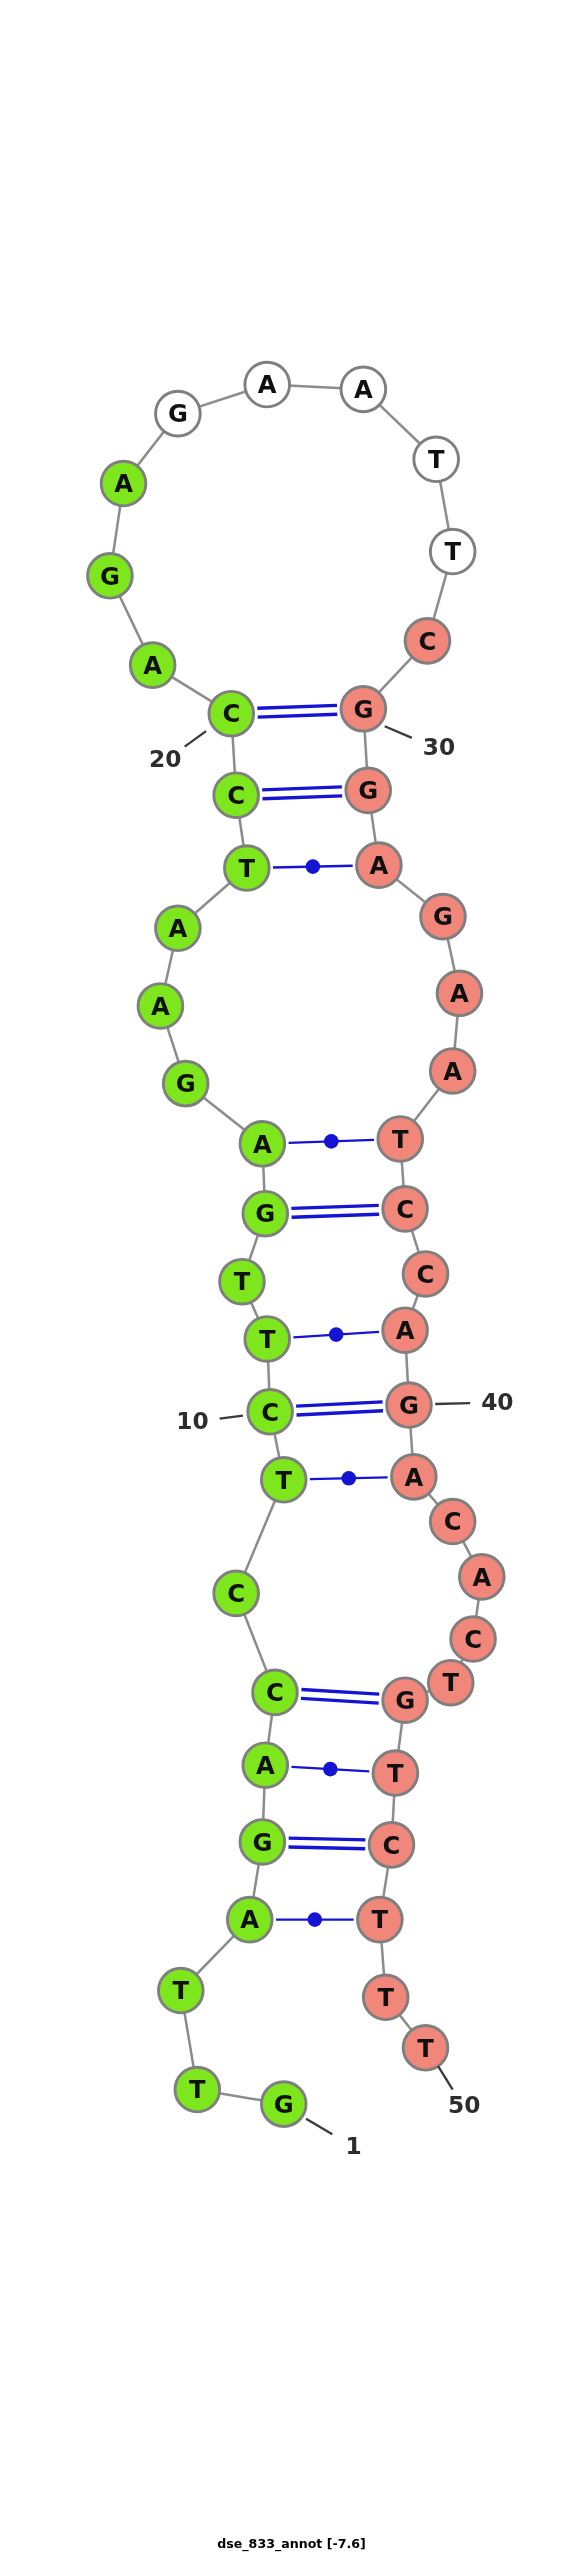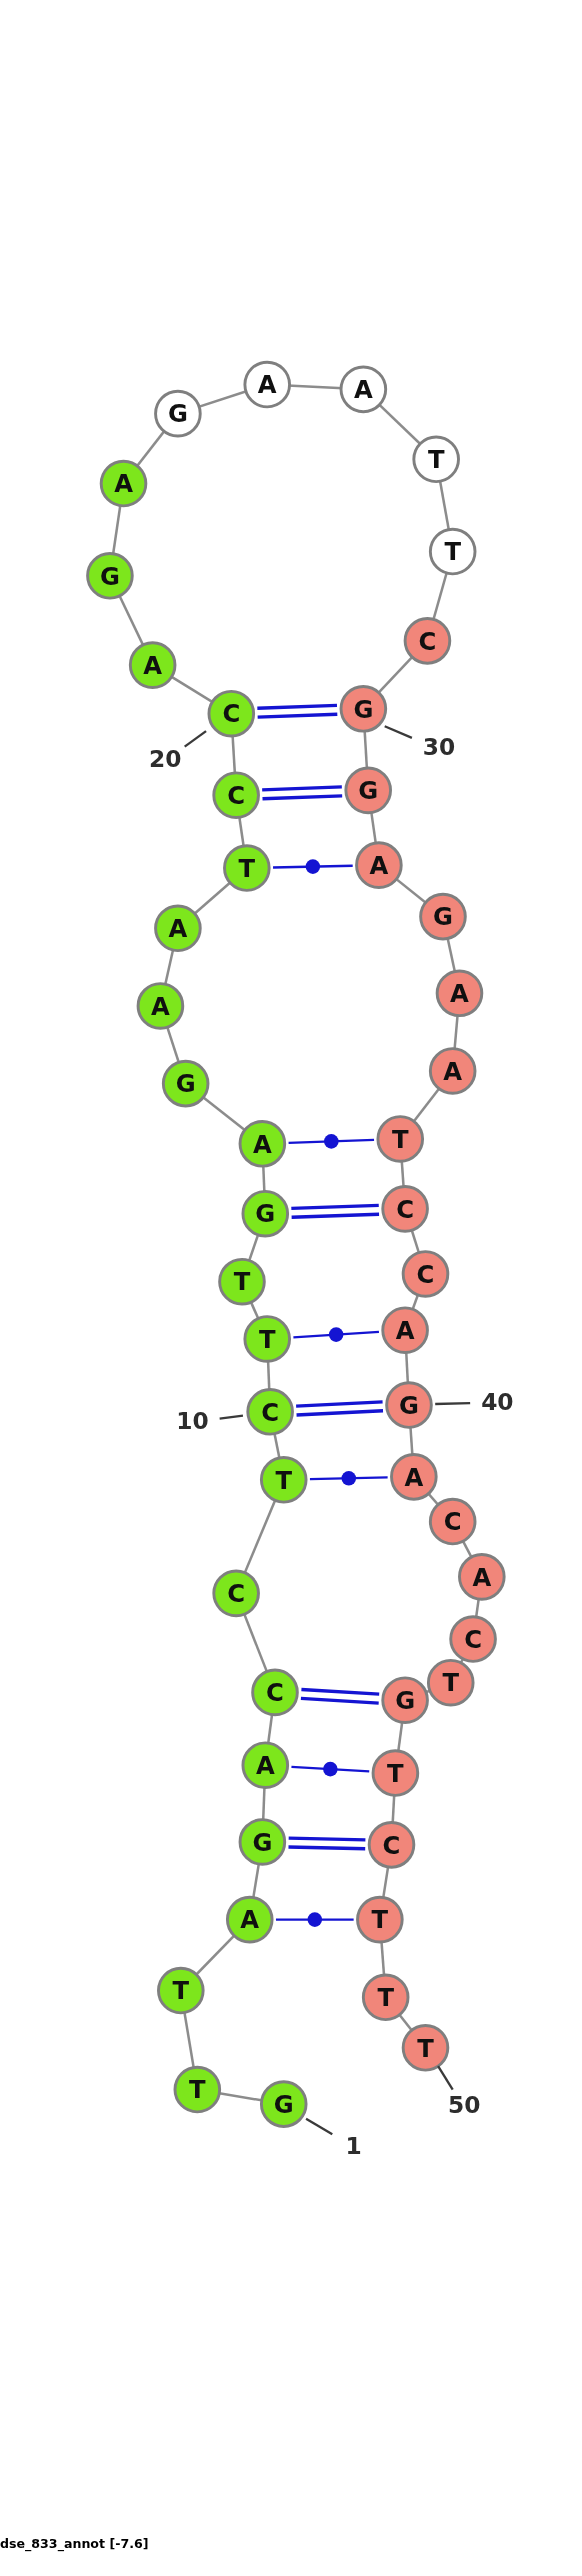--- a/index.html
+++ b/index.html
@@ -1,19 +1,20 @@
 <!DOCTYPE html>
 <html><head>
 <meta charset="utf-8">
 <style>
   html,body{margin:0;padding:0;background:#ffffff;}
   .stage{position:relative;width:583px;height:2576px;background:#ffffff;overflow:hidden;}
   svg{display:block;}
   .caption{
     position:absolute;top:2536px;left:0;width:100%;
+    text-align:center;
     font-family:"DejaVu Sans", sans-serif;
     font-size:12.6px;font-weight:bold;color:#000000;
   }
 </style>
 </head>
 <body>
 
 <div class="stage">
   <svg width="583" height="2576" viewBox="0 0 600 2653" xmlns="http://www.w3.org/2000/svg">
       <g>

